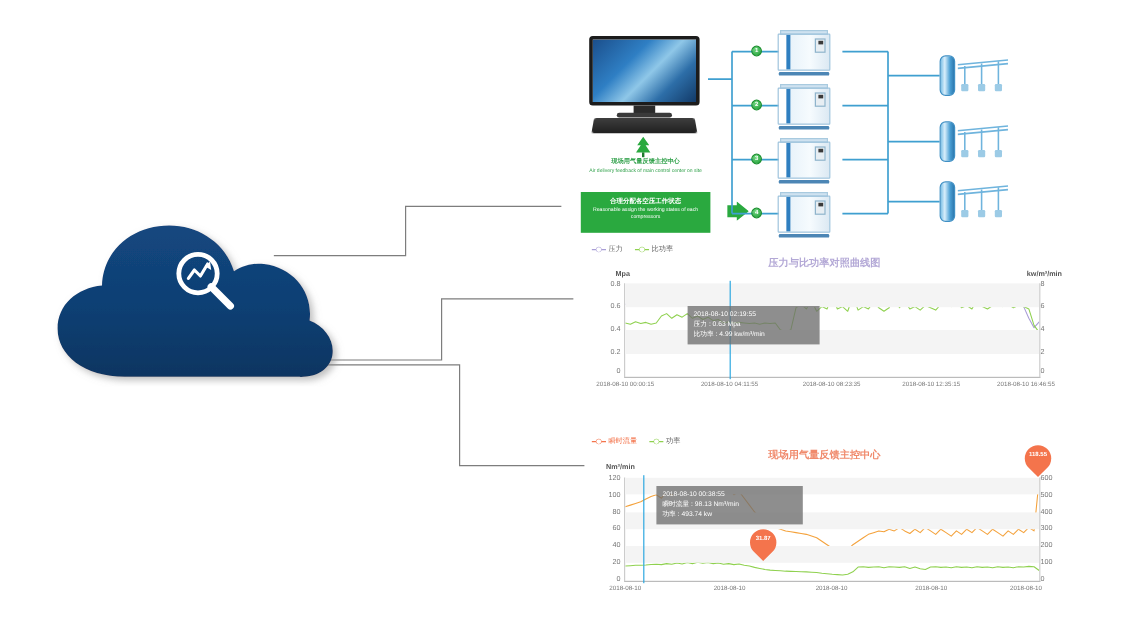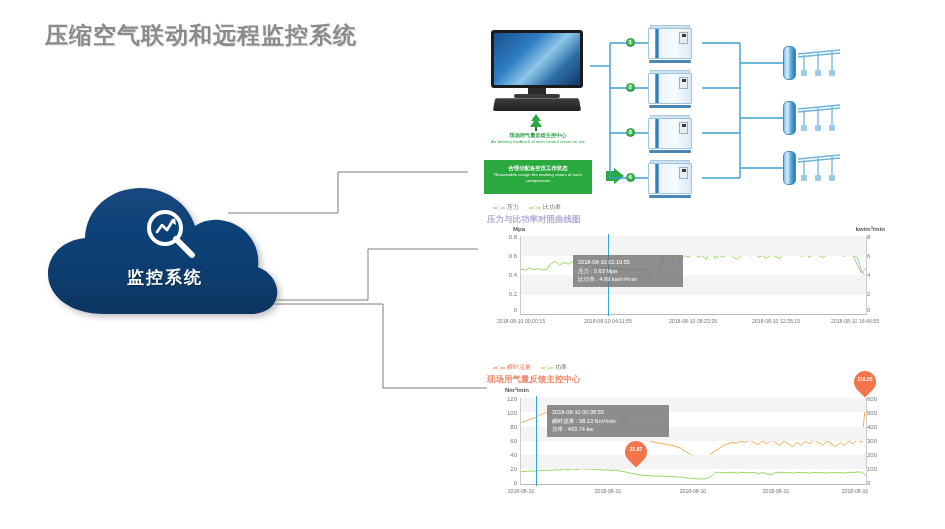--- a/index.html
+++ b/index.html
@@ -93,21 +93,21 @@
 
   
   .chart-card{position:absolute;background:#fff;}
   .chart-legend{position:absolute;display:flex;gap:10px;align-items:center;font-size:6px;}
   .lg-item{display:flex;align-items:center;gap:2px;color:#666;}
   .lg-mark{display:inline-block;width:12px;height:6px;position:relative;}
   .lg-mark::before{content:"";position:absolute;left:0;top:2.5px;width:12px;height:1px;}
   .lg-mark::after{content:"";position:absolute;left:4px;top:1px;width:4px;height:4px;border-radius:50%;background:#fff;box-sizing:border-box;}
   .lg-text{font-size:6px;}
 
-  .chart-title{position:absolute;font-size:8.5px;font-weight:bold;width:100%;}
+  .chart-title{position:absolute;font-size:8.5px;font-weight:bold;text-align:center;width:100%;}
   .axis-unit{position:absolute;font-size:6px;color:#555;font-weight:bold;}
   .tick-label{position:absolute;font-size:6px;color:#777;text-align:right;}
   .xtick{position:absolute;font-size:5.2px;color:#777;text-align:center;line-height:1.25;white-space:nowrap;}
 
   .plot-area{position:absolute;overflow:hidden;}
   .band{position:absolute;left:0;width:100%;background:#f4f4f4;}
 
   .tooltip{
     position:absolute;background:rgba(110,110,110,.78);color:#fff;
     font-size:5.6px;line-height:1.55;padding:3px 5px;box-sizing:border-box;
@@ -127,21 +127,20 @@
   .pin-txt{
     position:absolute;left:0;top:5px;width:22px;text-align:center;
     color:#fff;font-size:5px;font-weight:bold;
   }
 </style>
 </head>
 <body>
 
 <div class="stage">
 
-  <div id="page-title">压缩空气联动和远程监控系统</div>
 
   <div class="connector" style="left:228px;top:168px;width:240px;height:48px;">
     <svg width="240" height="48">
       <polyline points="0,45 110,45 110,4 240,4" fill="none" stroke="#7d7d7d" stroke-width="1"></polyline>
     </svg>
   </div>
   <div class="connector" style="left:228px;top:245px;width:250px;height:58px;">
     <svg width="250" height="58">
       <polyline points="0,55 140,55 140,4 250,4" fill="none" stroke="#7d7d7d" stroke-width="1"></polyline>
     </svg>
@@ -177,21 +176,20 @@
         Z"></path>
     </svg>
 
     <svg id="magnifier-icon" viewBox="0 0 62 58">
       <circle cx="25" cy="22" r="16" fill="none" stroke="#ffffff" stroke-width="4"></circle>
       <polyline points="17,26 22,19 27,24 33,14" fill="none" stroke="#ffffff" stroke-width="2.6" stroke-linecap="round" stroke-linejoin="round"></polyline>
       <polygon points="31,16 35,12 36,19" fill="#ffffff"></polygon>
       <line x1="36" y1="33" x2="52" y2="49" stroke="#ffffff" stroke-width="6" stroke-linecap="round"></line>
     </svg>
 
-    <div id="cloud-label">监控系统</div>
   </div>
 
   <div id="diagram-panel">
 
     <div class="monitor">
       <div class="mon-screen"></div>
       <div class="mon-stand"></div>
       <div class="mon-base"></div>
       <div class="keyboard"></div>
     </div>

